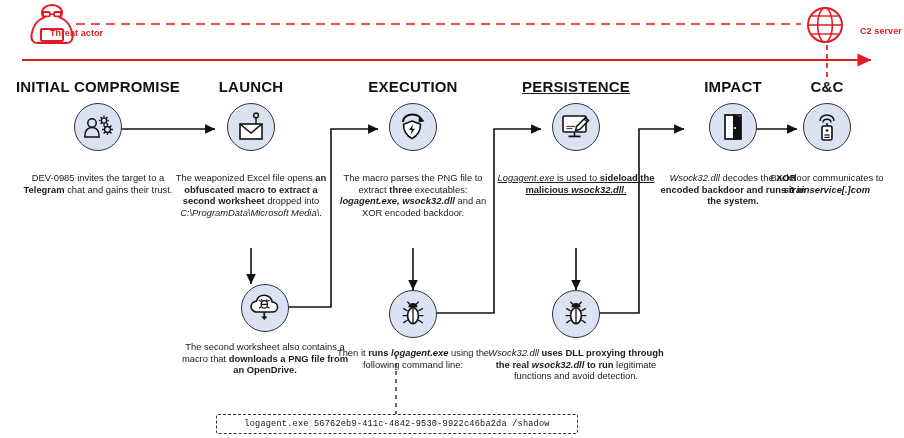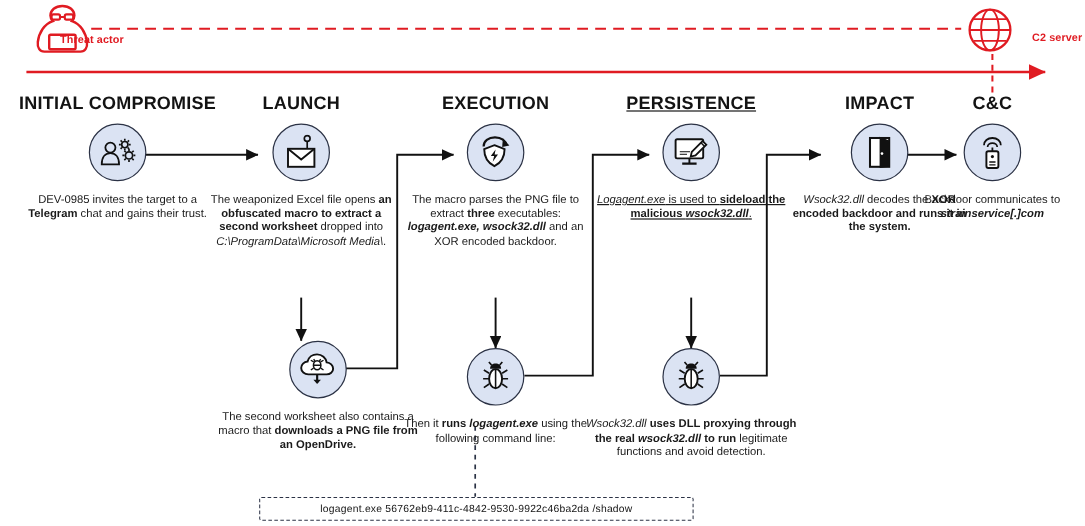--- a/index.html
+++ b/index.html
@@ -26,40 +26,40 @@
     color:#131313;white-space:nowrap;
   }
   .node{
     width:46px;height:46px;border-radius:50%;
     background:#dbe3f3;border:1.6px solid #2b3245;
     margin:8px auto 0;position:relative;
     display:flex;align-items:center;justify-content:center;
   }
   .node svg{display:block;}
   .blurb{
-    font-size:9.4px;line-height:11.6px;margin-top:9px;
+    font-size:9.4px;line-height:11.6px;margin-top:21px;
     padding:0 6px;color:#1a1a1a;
   }
   .blurb b{font-weight:bold;}
   .blurb i{font-style:italic;}
   .blurb .bi{font-weight:bold;font-style:italic;}
   .blurb p{margin:0 0 9px;}
   .blurb p:last-child{margin-bottom:0;}
 
   
   .lower{position:absolute;width:190px;text-align:center;}
   .lower .node{margin-top:0;}
   .lower .blurb{margin-top:9px;}
 
   
   .cmdbox{
     position:absolute;left:216px;top:414px;width:360px;height:18px;
     border:1.4px dashed #2b3245;border-radius:2px;
     display:flex;align-items:center;justify-content:center;
-    font-family:Liberation Sans, sans-serif;
+    font-family:Liberation Mono, monospace;
     font-size:8.6px;letter-spacing:.2px;color:#131313;background:#fff;
   }
 </style>
 </head>
 <body>
 
 <div class="canvas">
 
   <svg class="wires" viewBox="0 0 904 438">
     <defs>

